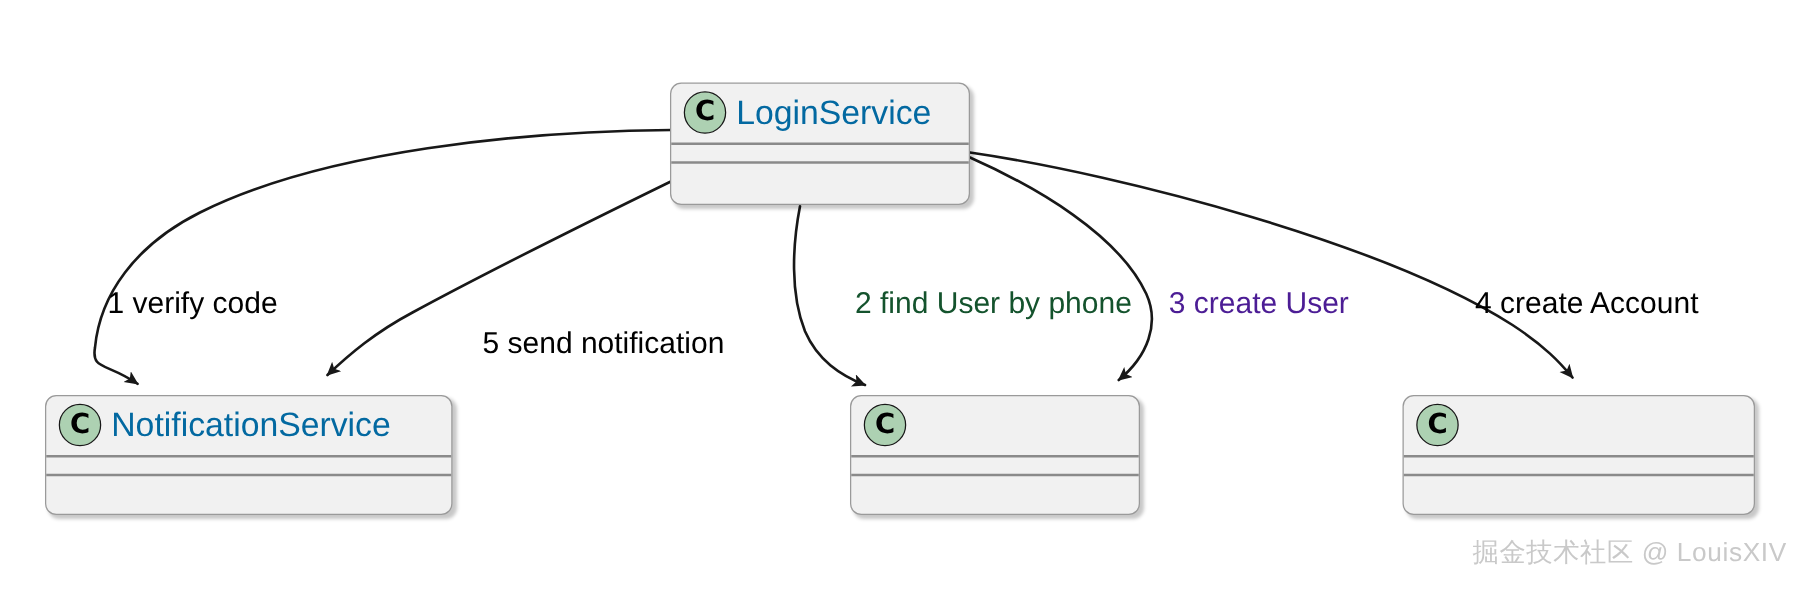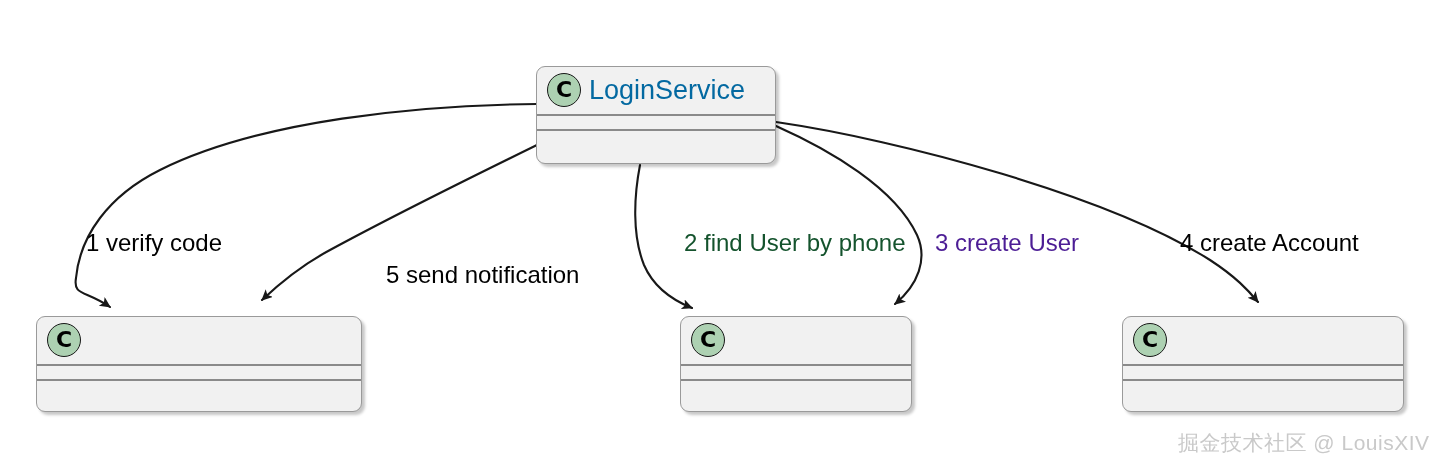--- a/index.html
+++ b/index.html
@@ -111,20 +111,21 @@
       <span class="class-icon" style="background: rgb(173, 209, 178); border-color: rgb(24, 24, 24);">C</span>
       <span class="class-name">LoginService</span>
     </div>
     <div class="class-compartment c1" style="border-top-color: rgb(138, 138, 138);"></div>
     <div class="class-compartment c2" style="border-top-color: rgb(138, 138, 138);"></div>
   </div>
 
   <div class="uml-class" style="left: 36px; top: 316px; width: 326px; height: 96px; background: rgb(241, 241, 241); border-color: rgb(154, 154, 154);">
     <div class="class-header">
       <span class="class-icon" style="background: rgb(173, 209, 178); border-color: rgb(24, 24, 24);">C</span>
+      <span class="class-name">NotificationService</span>
     </div>
     <div class="class-compartment c1" style="border-top-color: rgb(138, 138, 138);"></div>
     <div class="class-compartment c2" style="border-top-color: rgb(138, 138, 138);"></div>
   </div>
 
   <div class="uml-class" style="left: 680px; top: 316px; width: 232px; height: 96px; background: rgb(241, 241, 241); border-color: rgb(154, 154, 154);">
     <div class="class-header">
       <span class="class-icon" style="background: rgb(173, 209, 178); border-color: rgb(24, 24, 24);">C</span>
     </div>
     <div class="class-compartment c1" style="border-top-color: rgb(138, 138, 138);"></div>

